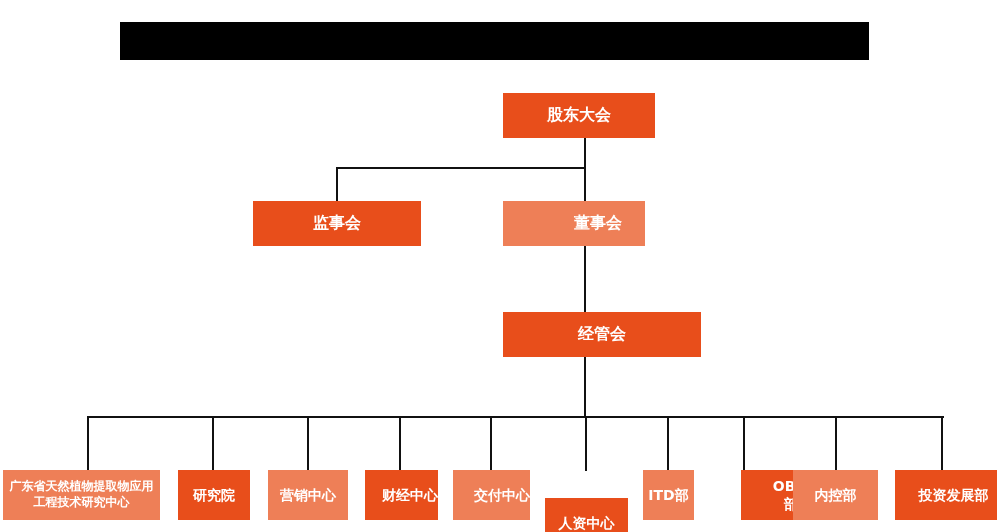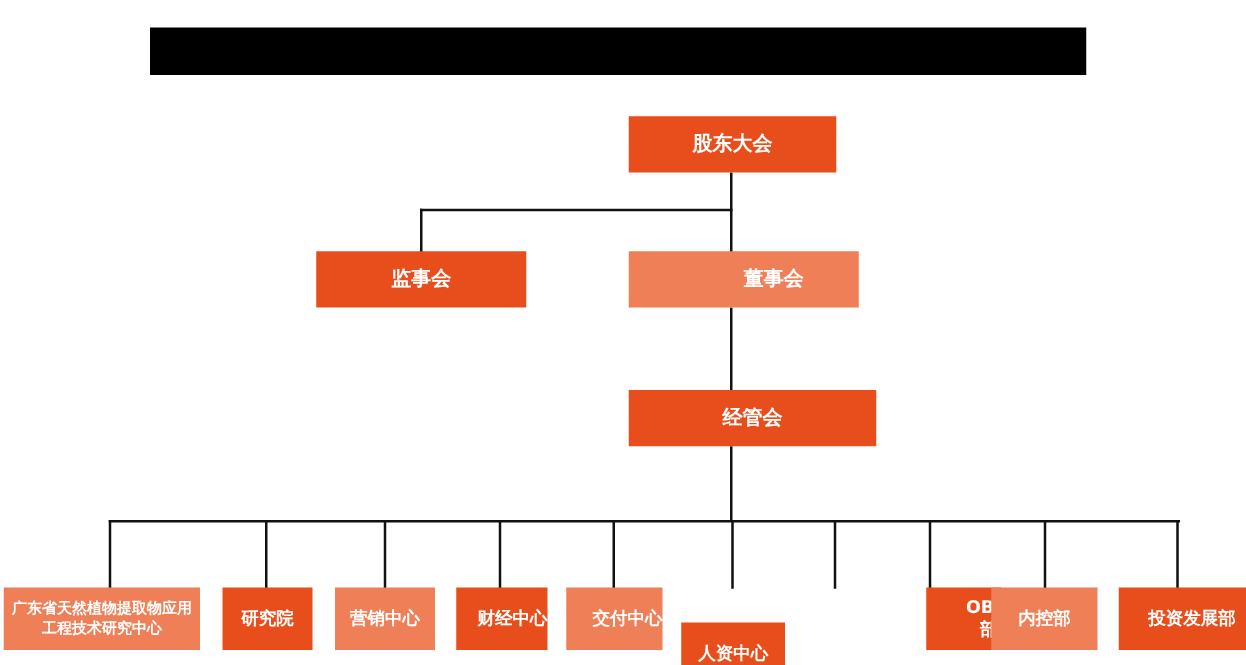--- a/index.html
+++ b/index.html
@@ -25,23 +25,23 @@
     color: var(--text, #fff);
     font-weight: bold;
     text-align: center;
     box-sizing: border-box;
     line-height: 1.3;
   }
   .node--primary   { background: var(--primary, #E84E1B); }
   .node--secondary { background: var(--secondary, #EE7F57); }
 
   
-  .n-root       { left: 503px; top:  93px; width: 166px; height: 45px; font-size: 16px; }
+  .n-root       { left: 503px; top:  93px; width: 152px; height: 45px; font-size: 16px; }
   .n-supervisory{ left: 253px; top: 201px; width: 168px; height: 45px; font-size: 16px; }
-  .n-board      { left: 503px; top: 201px; width: 184px; height: 45px; font-size: 16px; padding-left: 48px; }
+  .n-board      { left: 503px; top: 201px; width: 142px; height: 45px; font-size: 16px; padding-left: 48px; }
   .n-management { left: 503px; top: 312px; width: 198px; height: 45px; font-size: 16px; }
 
   
   .dept { top: 470px; height: 50px; font-size: 14px; }
   .n-d0 { left:   3px; width: 157px; font-size: 12px; padding: 2px 4px; }
   .n-d1 { left: 178px; width:  72px; }
   .n-d2 { left: 268px; width:  80px; }
   .n-d3 { left: 365px; width:  73px; justify-content: flex-end; }
   .n-d4 { left: 453px; width:  77px; padding-left: 21px; }
   .n-d5 { left: 545px; width:  83px; margin-top: 28px; }
@@ -112,20 +112,23 @@
   </div>
   <div class="node node--primary dept n-d3">
     <span>财经中心</span>
   </div>
   <div class="node node--secondary dept n-d4">
     <span>交付中心</span>
   </div>
   <div class="node node--primary dept n-d5">
     <span>人资中心</span>
   </div>
+  <div class="node node--secondary dept n-d6">
+    <span>ITD部</span>
+  </div>
   <div class="node node--primary dept n-d7">
     <span>OBM部</span>
   </div>
   <div class="node node--secondary dept n-d8">
     <span>内控部</span>
   </div>
   <div class="node node--primary dept n-d9">
     <span>投资发展部</span>
   </div>
 

